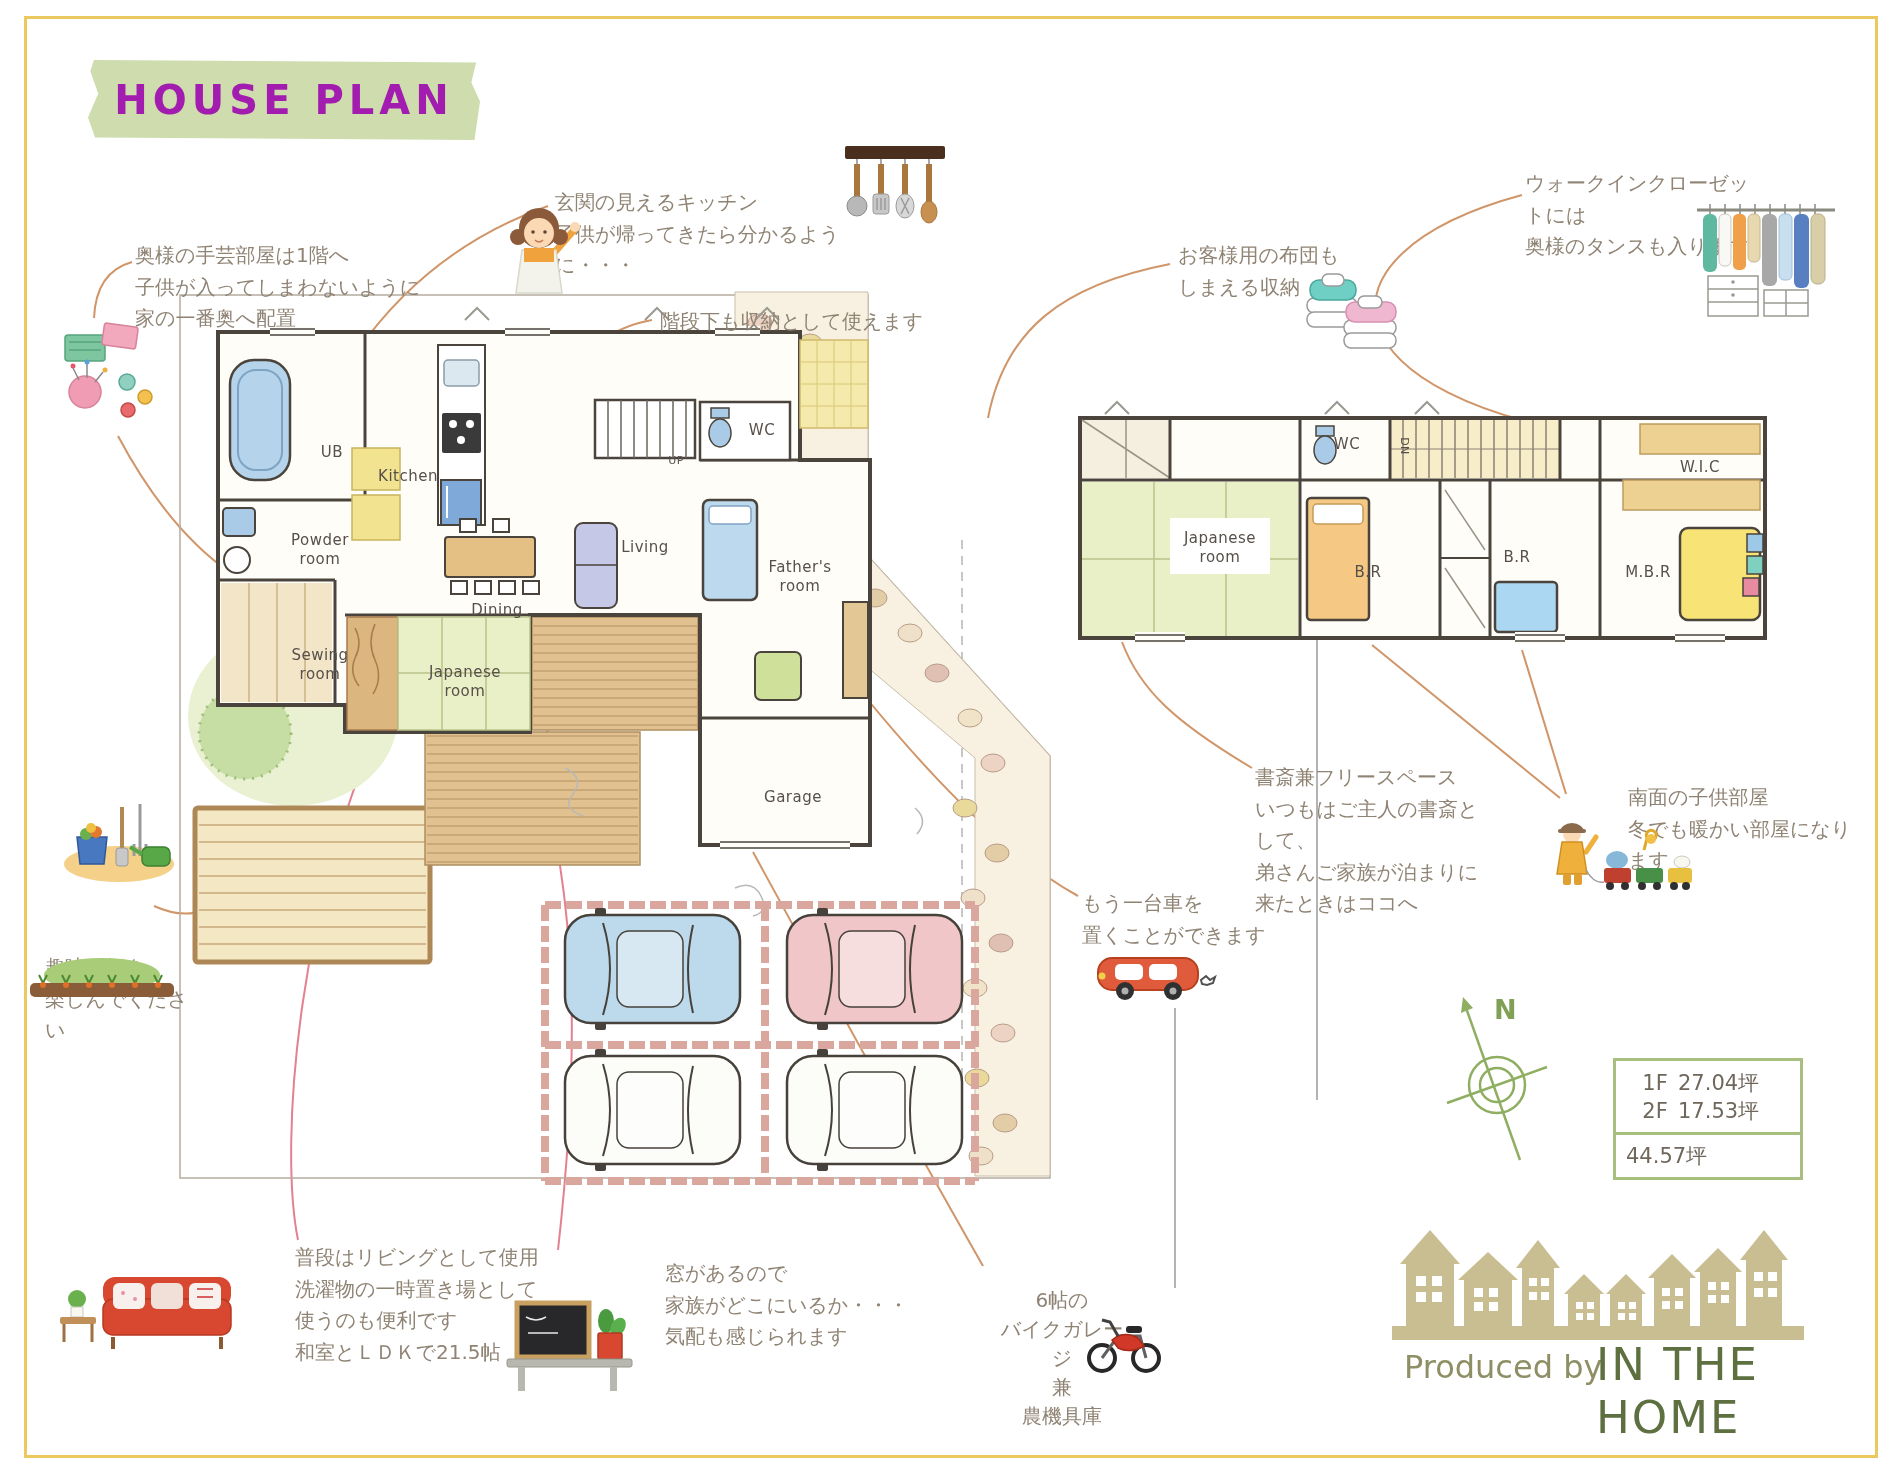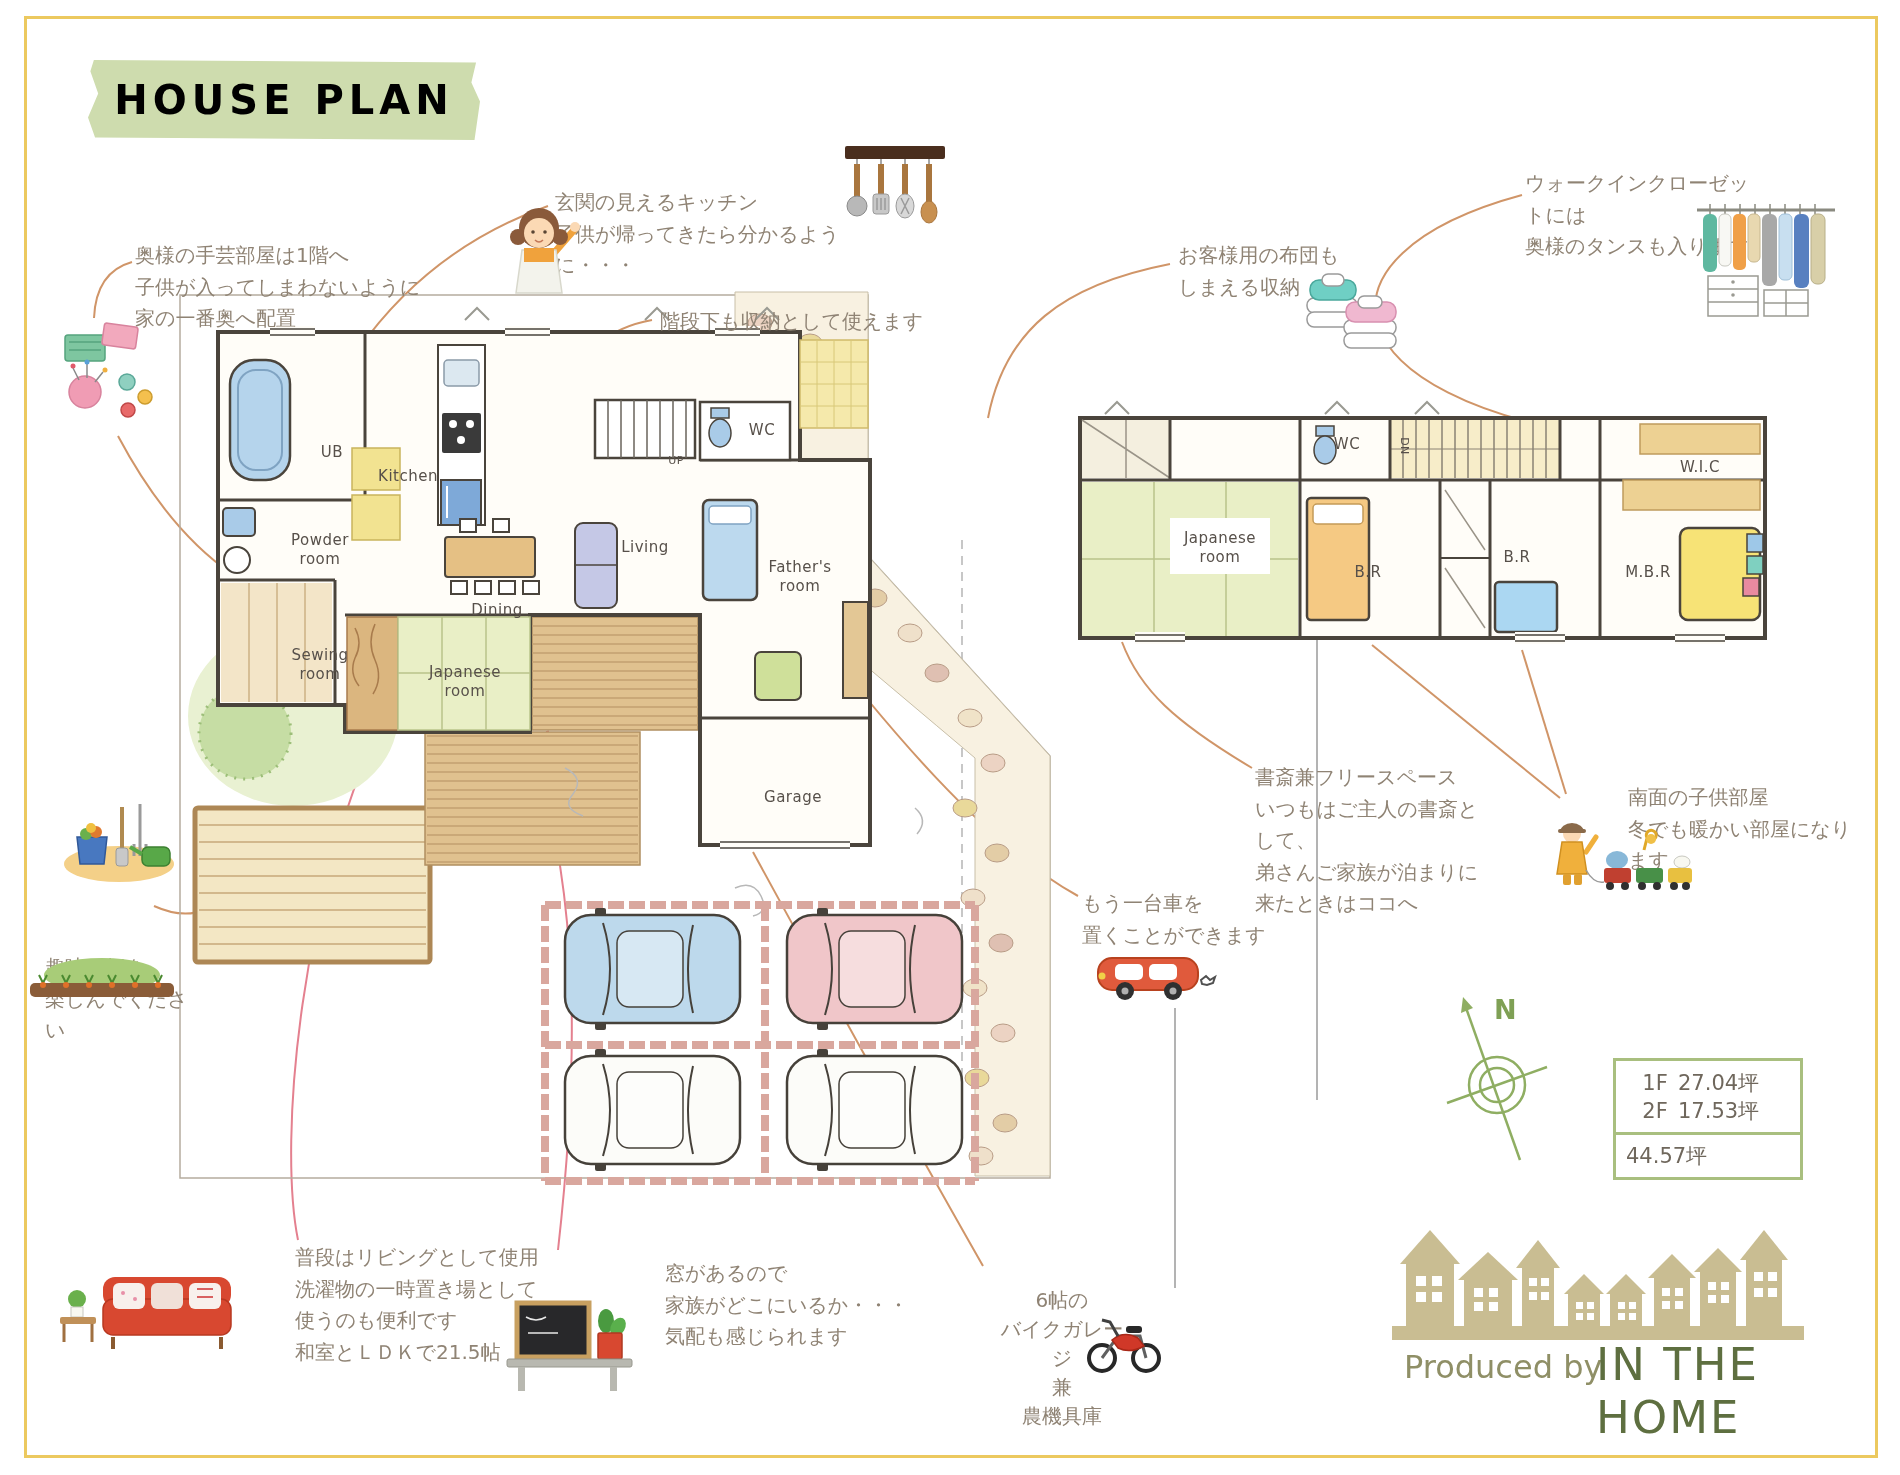--- a/index.html
+++ b/index.html
@@ -3,21 +3,21 @@
 <meta charset="utf-8">
 <style>
   html,body{margin:0;padding:0;background:#ffffff;}
   .page{position:relative;width:1900px;height:1475px;background:#ffffff;overflow:hidden;
         font-family:"DejaVu Sans",sans-serif;}
   .frame{position:absolute;left:24px;top:16px;width:1848px;height:1436px;
          border:3px solid #ecc95f;pointer-events:none;}
   .banner{position:absolute;left:88px;top:60px;width:392px;height:80px;background:#cedcae;
           display:flex;align-items:center;justify-content:center;
           clip-path:polygon(1.5% 0,99% 3%,97.8% 28%,100% 52%,98.6% 100%,1.8% 97%,0 72%,2.6% 42%,0.6% 14%);}
-  .banner span{font-size:40px;font-weight:bold;color:#000000;letter-spacing:5px;}
+  .banner span{font-size:40px;font-weight:bold;color:#a21caf;letter-spacing:5px;}
   .note{position:absolute;color:#8f8374;font-size:20px;line-height:1.58;white-space:nowrap;}
   .note.center{text-align:center;white-space:normal;}
   .rlabel{position:absolute;transform:translate(-50%,-50%);color:#57504a;font-size:15px;
           letter-spacing:0.5px;text-align:center;line-height:1.25;white-space:nowrap;}
   .rlabel.small{font-size:11px;}
   .rlabel.boxed{background:#ffffff;padding:3px 8px;}
   .rlabel.vert{transform:translate(-50%,-50%) rotate(90deg);font-size:11px;}
   svg{position:absolute;overflow:visible;}
   .areaTable{position:absolute;left:1613px;top:1058px;width:184px;border:3px solid #a9bf7f;
              background:#fff;color:#6f675c;font-size:21px;}

